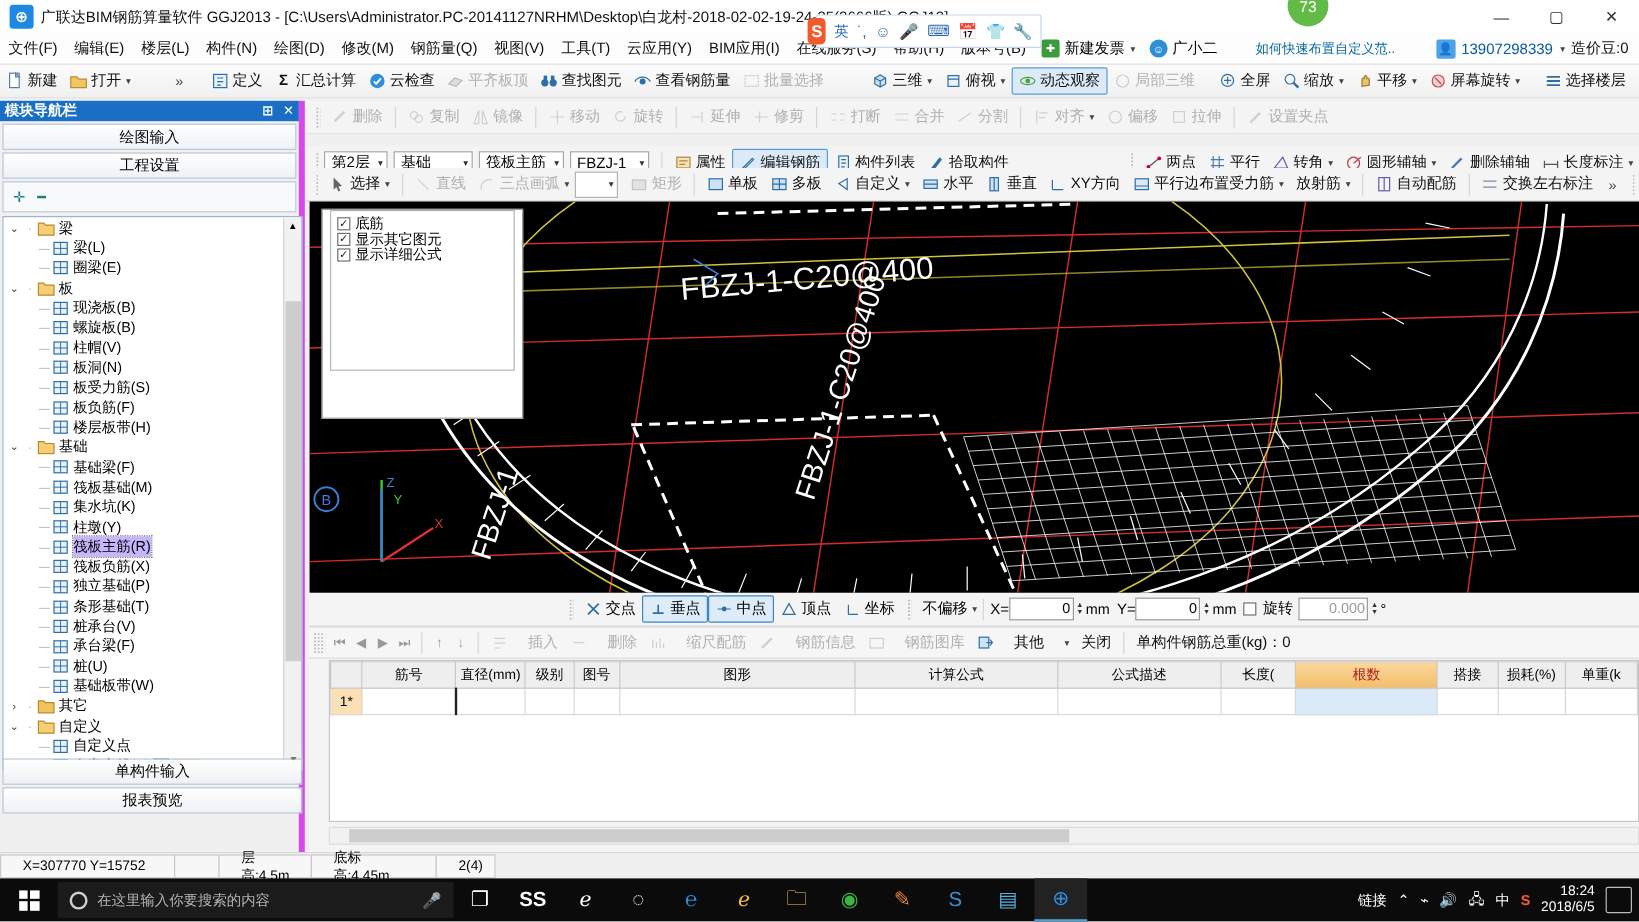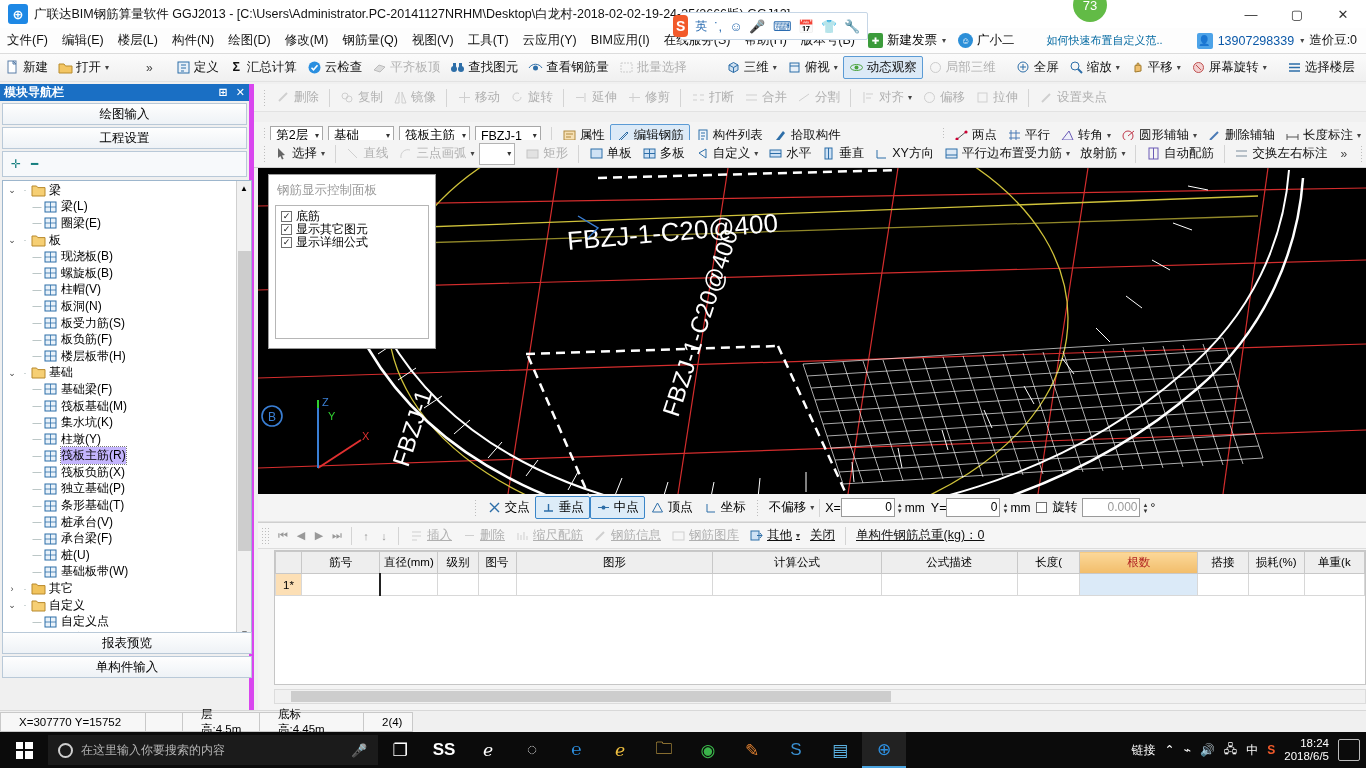--- a/index.html
+++ b/index.html
@@ -112,21 +112,21 @@
     border-bottom:1px solid #e0e0e0;display:flex;align-items:center;justify-content:center;}
   .snap{display:flex;align-items:center;gap:3px;padding:2px 5px;font-size:12.5px;}
   .snap.act{border:1px solid #3b86c8;background:#ddecf8;border-radius:2px;}
   .numfield{width:54px;height:19px;border:1px solid #9a9a9a;background:#fff;text-align:right;padding-right:2px;
     font-size:12px;line-height:17px;}
   .spin{width:10px;height:19px;display:flex;flex-direction:column;justify-content:center;align-items:center;font-size:6px;color:#333;}
 
   
   .rebar{position:absolute;left:258px;top:522px;width:1108px;height:188px;background:#f4f4f4;border-top:1px solid #cfcfcf;}
   .rb-toolbar{height:26px;display:flex;align-items:center;background:#f6f6f6;border-bottom:1px solid #ddd;}
-  .rb-btn{display:flex;align-items:center;gap:3px;padding:2px 5px;font-size:12.5px;color:#b0b0b0;white-space:nowrap;text-decoration:underline;}
+  .rb-btn{display:flex;align-items:center;gap:16px;padding:2px 5px;font-size:12.5px;color:#b0b0b0;white-space:nowrap;}
   .rb-btn.en{color:#111;}
   .navarrow{width:18px;text-align:center;font-size:11px;color:#999;}
   .grid{position:absolute;left:16px;top:27px;width:1092px;height:135px;background:#fff;border:1px solid #c6c6c6;overflow:hidden;}
   table.g{border-collapse:collapse;width:100%;table-layout:fixed;}
   table.g th{background:#eeeeee;border:1px solid #c8c8c8;font-weight:normal;font-size:11.5px;height:22px;padding:0 2px;}
   table.g th.hot{background:linear-gradient(#fbd89a,#f2bd6a);color:#b02020;}
   table.g td{border:1px solid #d8d8d8;height:22px;font-size:11.5px;}
   td.rowhdr{background:#fcdfb5;text-align:center;color:#000;font-size:11.5px;}
   td.cellsel{background:#dbeaf8;}
   .hscroll{position:absolute;left:16px;top:166px;width:1092px;height:15px;background:#f1f1f1;border:1px solid #dcdcdc;}
@@ -916,22 +916,22 @@
           </div>
         </div>
       <div class="tree-sb">
         <div class="sb-arrow">▲</div>
         <div class="sb-thumb"></div>
         <div class="sb-arrow" style="position:absolute;bottom:0;left:0;width:15px;">▼</div>
       </div>
     </div>
 
     <div class="nav-bottom">
+      <div class="nav-btn">单构件输入</div>
       <div class="nav-btn">报表预览</div>
-      <div class="nav-btn">单构件输入</div>
     </div>
   </div>
 
   <div class="canvas">
     <svg width="1108" height="326" viewBox="0 0 1108 326" style="position:absolute;left:0;top:0;">
       <rect width="1108" height="326" fill="#000"></rect>
 
       <g stroke="#e03030" stroke-width="1.2" opacity="0.95">
         <path d="M0 38 L1108 20"></path>
         <path d="M0 122 L1108 92"></path>
@@ -1041,21 +1041,20 @@
 
       <text x="310" y="82" fill="#ffffff" font-size="26" font-family="Liberation Sans" transform="rotate(-5 310 82)">FBZJ-1-C20@400</text>
       <text x="420" y="250" fill="#ffffff" font-size="24" font-family="Liberation Sans" transform="rotate(-72 420 250)">FBZJ-1-C20@400</text>
       <text x="150" y="300" fill="#ffffff" font-size="24" font-family="Liberation Sans" transform="rotate(-72 150 300)">FBZJ-1</text>
       <g stroke="#3a7fd5" stroke-width="1.4" fill="none">
         <path d="M320 48 L340 60 L330 70"></path>
       </g>
     </svg>
 
     <div class="panel">
-      <div class="panel-title">钢筋显示控制面板</div>
       <div class="panel-body">
         <div class="cbrow">
           <span class="cbox">✓</span>
           <span>底筋</span>
         </div>
         <div class="cbrow">
           <span class="cbox">✓</span>
           <span>显示其它图元</span>
         </div>
         <div class="cbrow">

